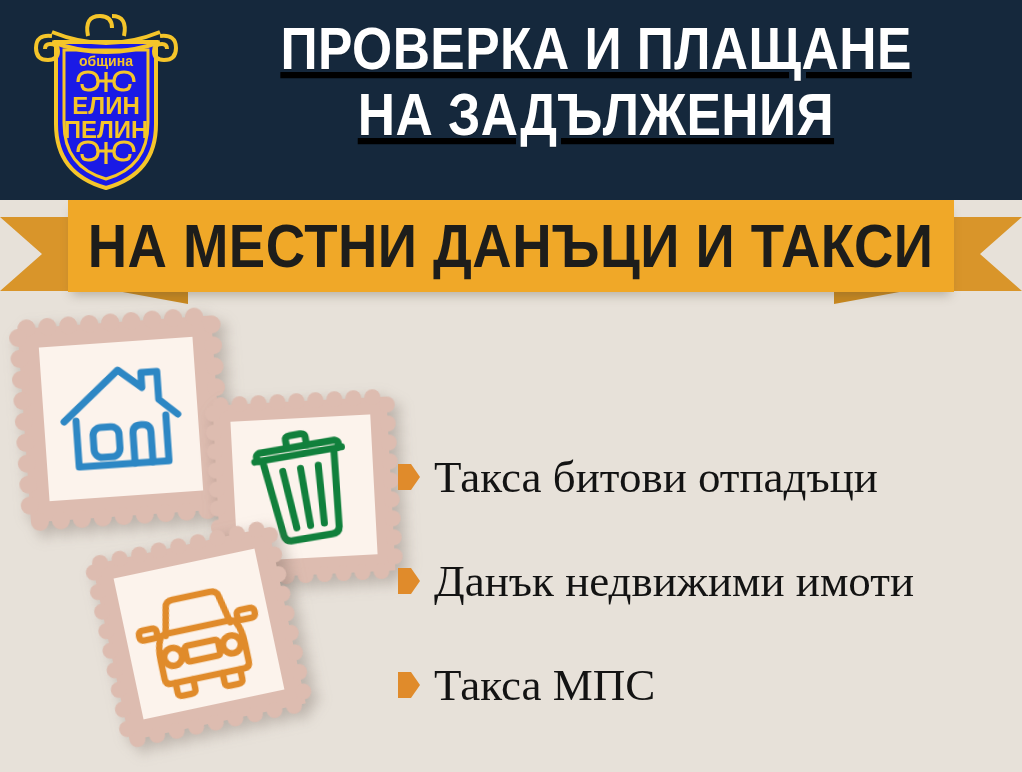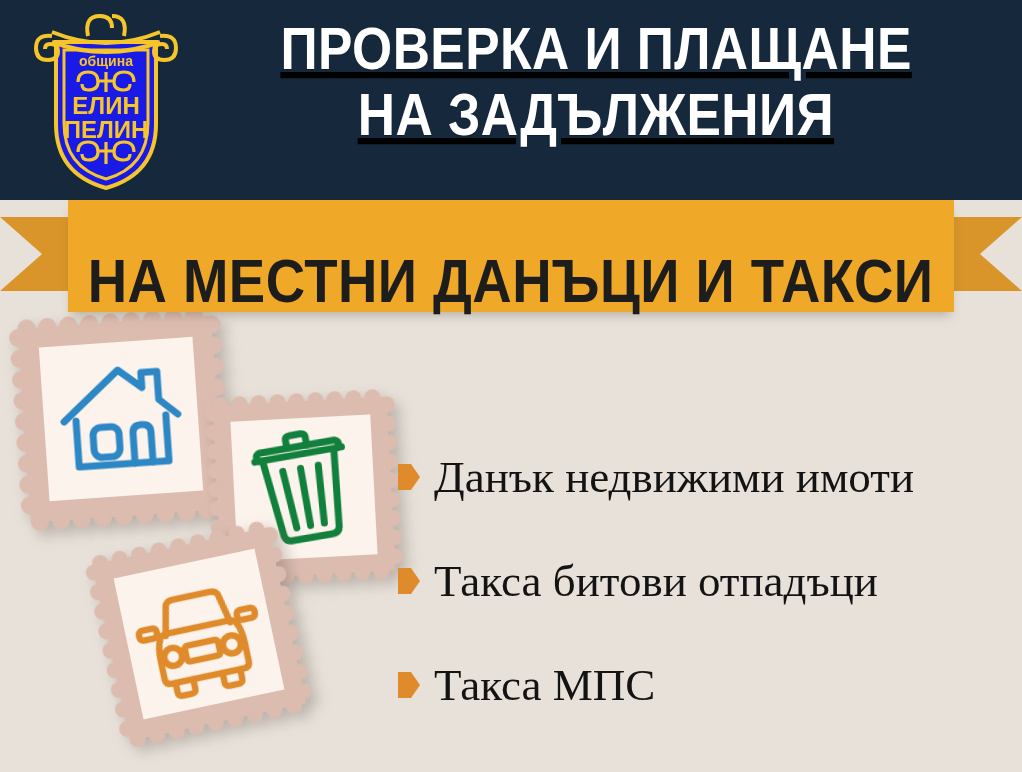--- a/index.html
+++ b/index.html
@@ -45,23 +45,23 @@
     position:absolute;top:21px;width:160px;height:74px;background:#d9952a;
   }
   .ribbon-tail.left{left:0;clip-path:polygon(0 0,160px 0,160px 74px,0 74px,42px 37px);}
   .ribbon-tail.right{right:0;clip-path:polygon(0 0,160px 0,118px 37px,160px 74px,0 74px);}
   .ribbon-fold{
     position:absolute;top:86px;height:22px;width:120px;background:#c9881f;
   }
   .ribbon-fold.left{left:68px;clip-path:polygon(0 0,120px 0,120px 22px);}
   .ribbon-fold.right{right:68px;clip-path:polygon(0 0,120px 0,0 22px);}
   .ribbon-main{
-    position:absolute;left:68px;top:4px;width:886px;height:112px;
+    position:absolute;left:68px;top:4px;width:886px;height:92px;
     background:#f0a828;
-    display:flex;align-items:flex-end;justify-content:center;
+    display:flex;align-items:center;justify-content:center;
     box-shadow:0 7px 10px -4px rgba(90,80,60,.35);
   }
   .ribbon-text{
     color:#1d1d1b;
     font-family:"Liberation Sans", sans-serif;
     font-weight:bold;
     font-size:62px;
     line-height:62px;
     letter-spacing:0.5px;
     transform:scaleX(0.88);
@@ -323,26 +323,26 @@
         <path d="M66 142 L66 152 Q66 156 71 156 L79 156 Q84 156 84 152 L84 142"></path>
         <path d="M114 142 L114 152 Q114 156 119 156 L127 156 Q132 156 132 152 L132 142"></path>
       </g>
     </svg>
   </div>
 
   <div class="bullets">
 
     <div class="bullet-row">
       <span class="bullet-mark"></span>
-      <span class="bullet-text">Данък недвижими имоти</span>
+      <span class="bullet-text">Такса битови отпадъци</span>
     </div>
 
     <div class="bullet-row">
       <span class="bullet-mark"></span>
-      <span class="bullet-text">Такса битови отпадъци</span>
+      <span class="bullet-text">Данък недвижими имоти</span>
     </div>
 
     <div class="bullet-row">
       <span class="bullet-mark"></span>
       <span class="bullet-text">Такса МПС</span>
     </div>
 
   </div>
 
 </div>

